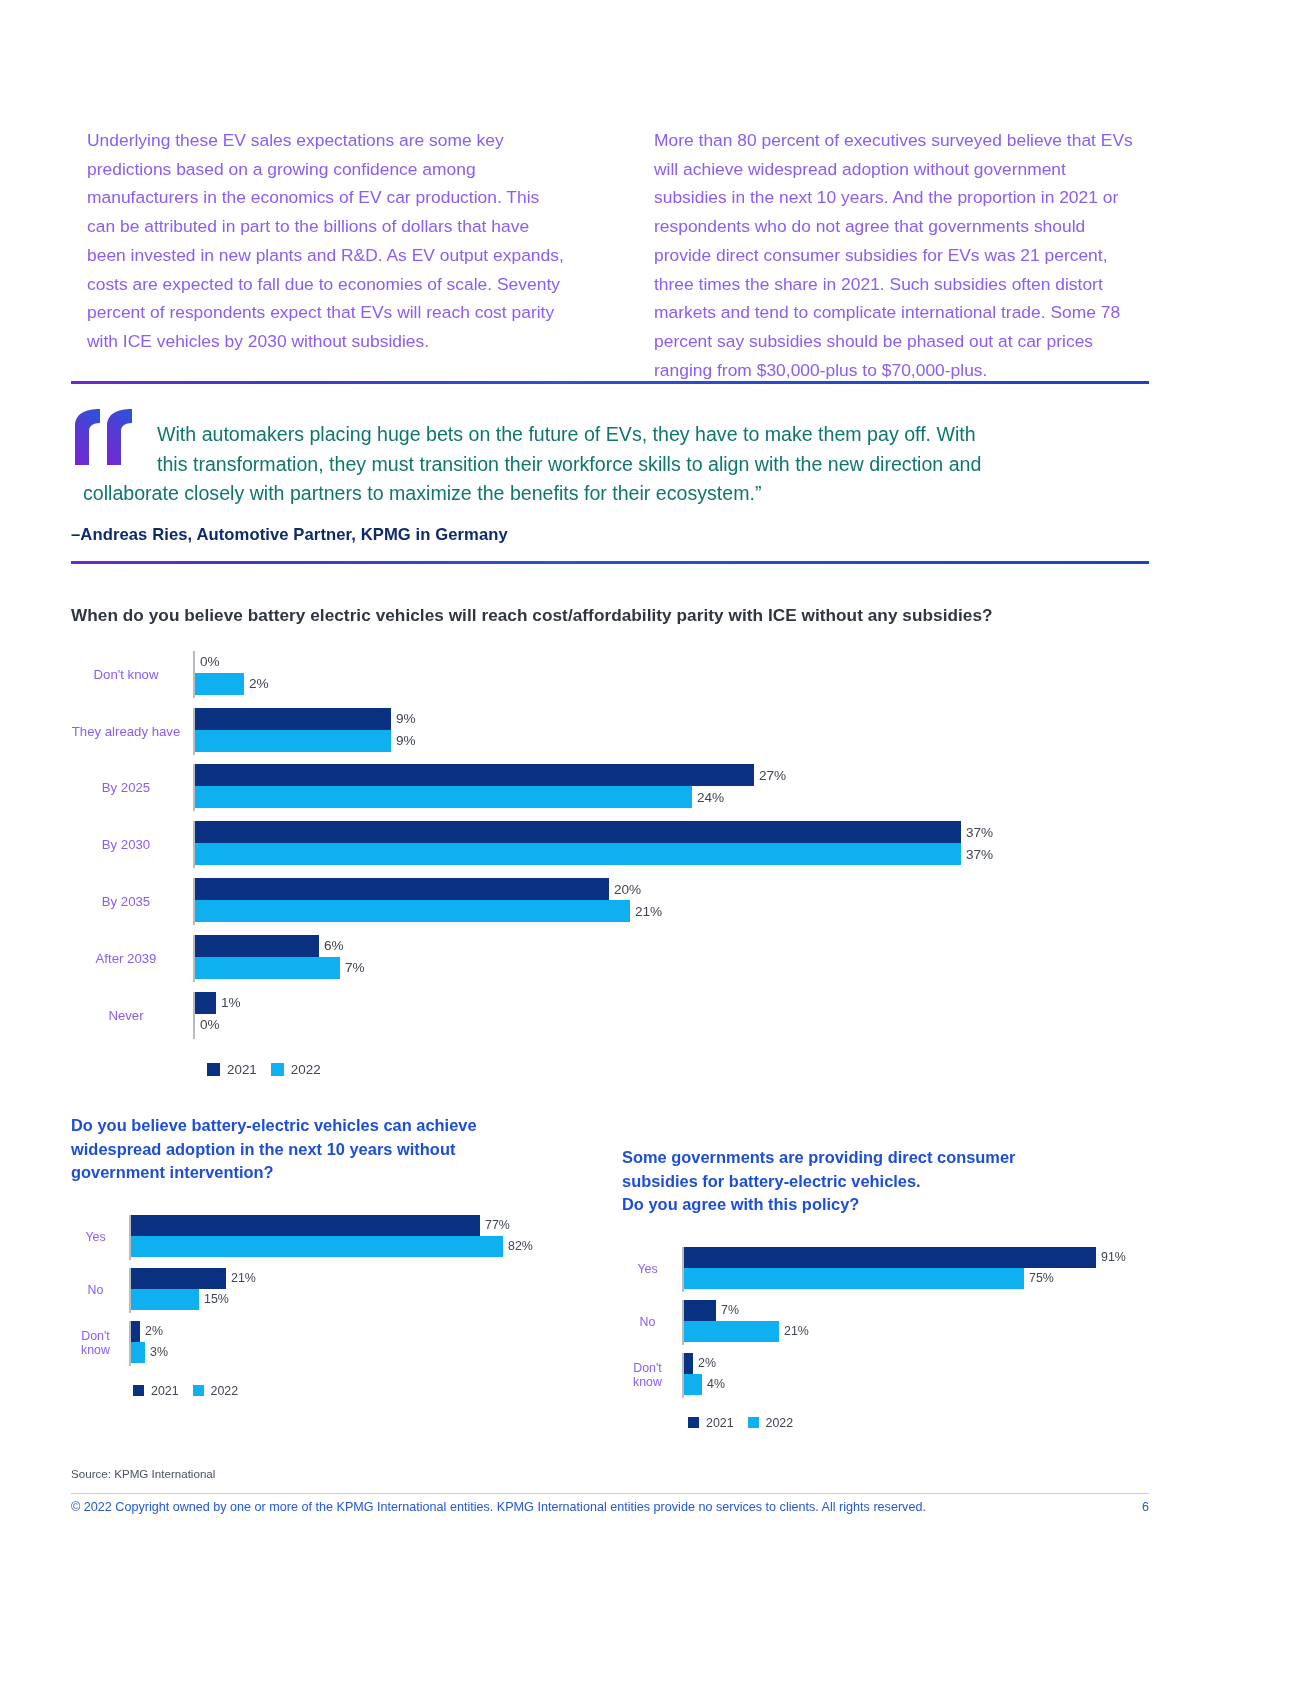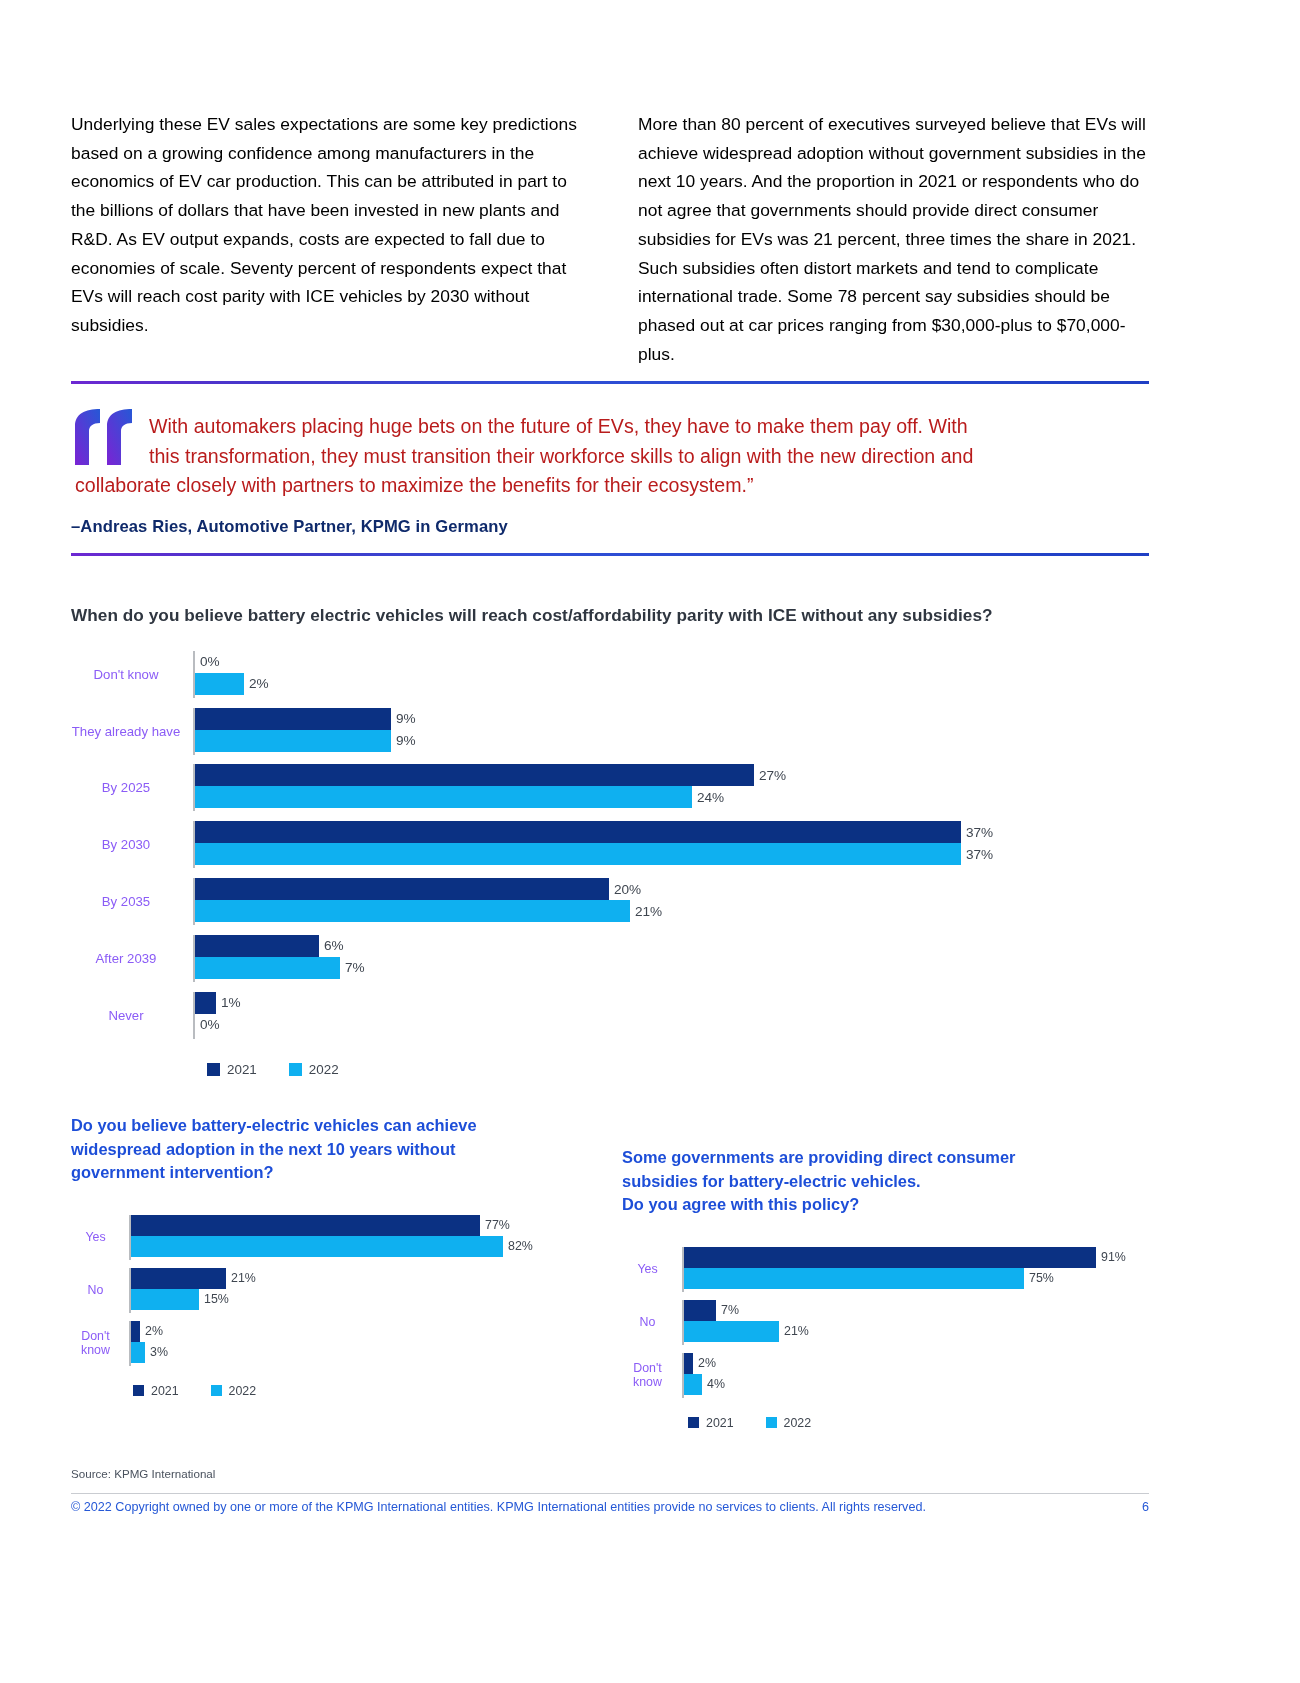--- a/index.html
+++ b/index.html
@@ -20,24 +20,24 @@
   .copy-cols {
     position: absolute;
     left: 71px;
     top: 110px;
     width: 1078px;
     display: flex;
     gap: 56px;
   }
   .copy-col { width: 511px; }
   .copy-col p {
-    margin: 0;
+    margin: 16px;
     font-size: 17.4px;
     line-height: 28.7px;
-    color: #000000;
+    color: #8b5cf6;
     letter-spacing: 0.02px;
   }
 
   
   .quote-block {
     position: absolute;
     left: 71px;
     top: 381px;
     width: 1078px;
   }
@@ -54,22 +54,22 @@
   .quote-mark {
     position: absolute;
     left: 2px;
     top: 24px;
     width: 72px;
     height: 58px;
   }
   .quote-text {
     font-size: 19.6px;
     line-height: 29.5px;
-    color: #b91c1c;
-    margin: 4px;
+    color: #0f766e;
+    margin: 12px;
   }
   .quote-text .indent-pad { display: inline-block; width: 74px; }
   .quote-attrib {
     margin: 16px 0 0 0;
     font-size: 16.6px;
     font-weight: bold;
     color: #0f2a6b;
     letter-spacing: 0.1px;
   }
 
@@ -115,21 +115,21 @@
   .bar-2022 { background: #0fb0f0; }
   .bar-val {
     color: #3f4650;
     padding-left: 5px;
     white-space: nowrap;
   }
 
   .legend {
     display: flex;
     align-items: center;
-    gap: 32px;
+    gap: 14px;
   }
   .legend-item { display: flex; align-items: center; gap: 7px; }
   .legend-swatch { display: block; }
   .legend-label { color: #3f4650; }
 
   
   #chart-main { left: 71px; top: 646px; width: 1080px; }
   #chart-main .cat-label { width: 122px; font-size: 13.2px; padding-right: 12px; }
   #chart-main .row { height: 56.8px; }
   #chart-main .bar-stack { height: 47px; }

